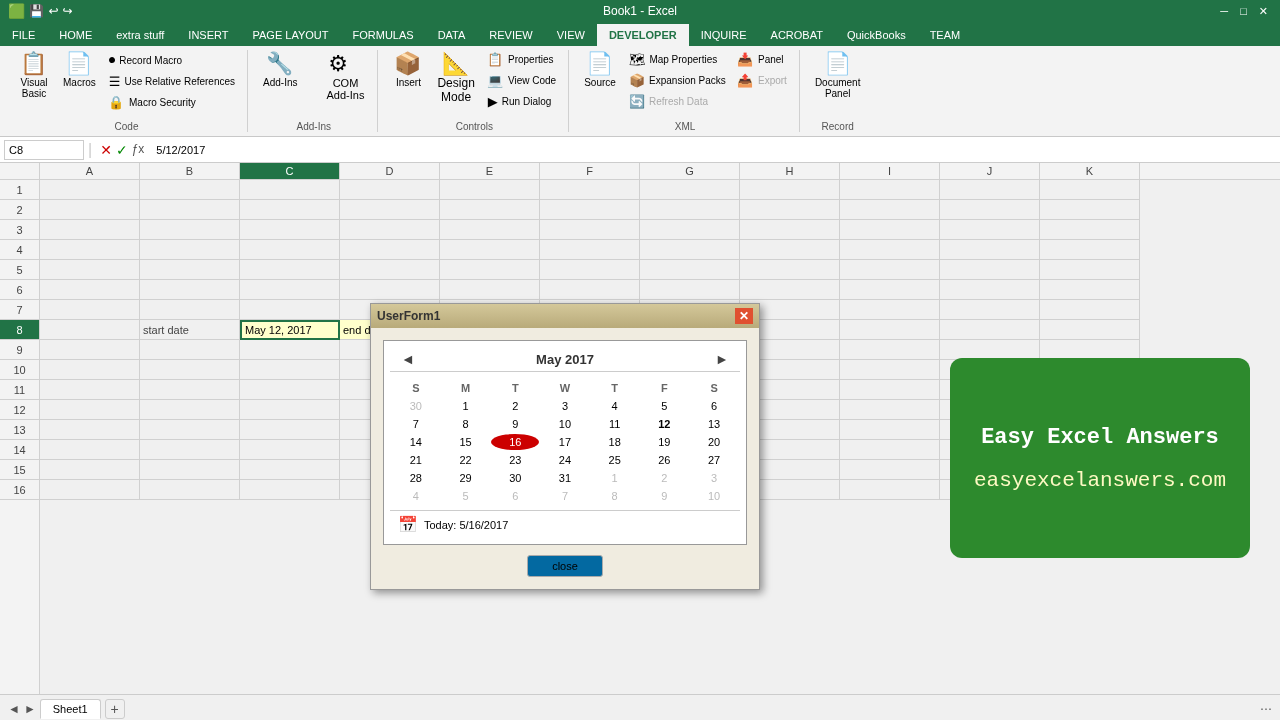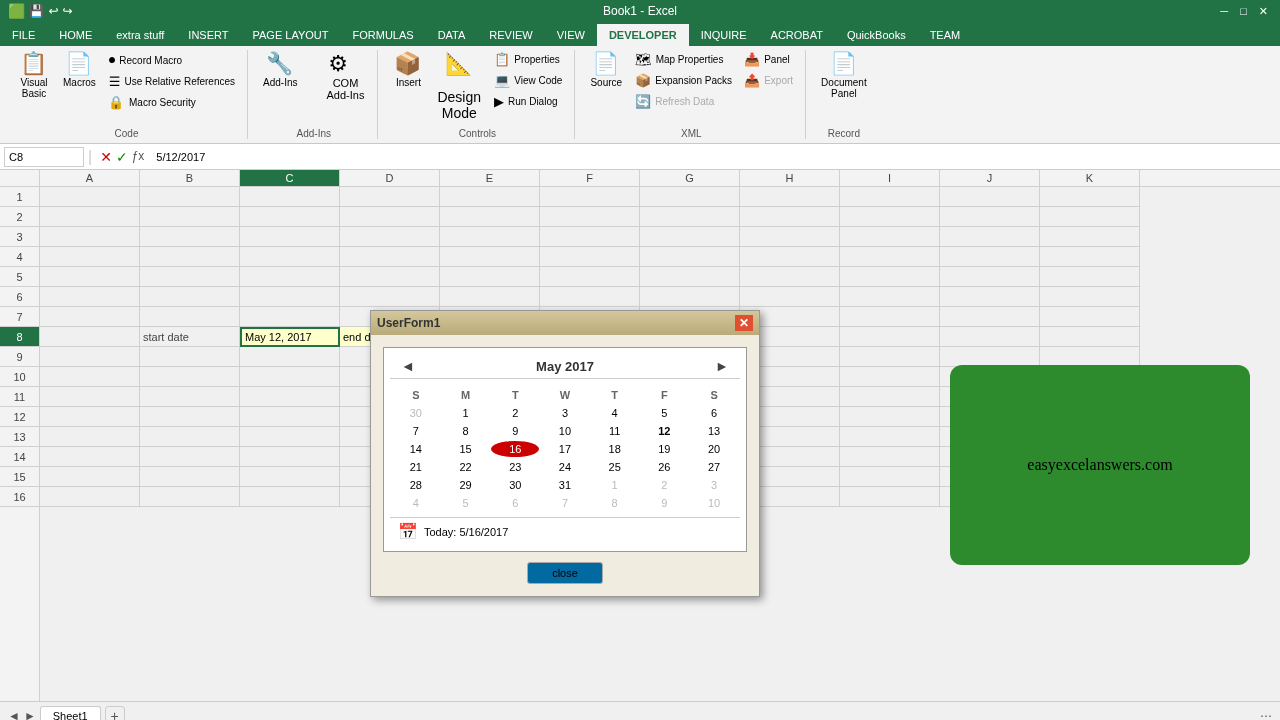--- a/index.html
+++ b/index.html
@@ -59,21 +59,21 @@
     .cal-grid td { width: 30px; text-align: center; font-size: 11px; padding: 2px 4px; cursor: pointer; }
     .cal-grid td.other-month { color: #bbb; }
     .cal-grid td.selected-date { background: #cc0000; color: white; border-radius: 50%; }
     .cal-today { display: flex; align-items: center; gap: 6px; padding: 4px 8px; font-size: 11px; border-top: 1px solid #ccc; margin-top: 4px; }
     .cal-today-icon { font-size: 16px; color: #cc0000; }
     .cal-close-btn { display: block; margin: 10px auto 0; padding: 4px 24px; background: #0369a1; border: 1px solid #aaa; cursor: pointer; font-size: 11px; border-radius: 3px; }
 
     
     .green-banner { position: absolute; top: 195px; right: 30px; width: 300px; height: 200px; background: #2d8a2d; border-radius: 12px; display: flex; flex-direction: column; align-items: center; justify-content: center; gap: 16px; padding: 20px; }
     .banner-title { color: white; font-size: 22px; font-weight: bold; text-align: center; line-height: 1.3; font-family: 'Courier New', monospace; }
-    .banner-url { color: #000000; font-size: 16px; text-align: center; font-family: Liberation Serif, serif; }
+    .banner-url { color: #fef9c3; font-size: 21px; text-align: center; font-family: Liberation Mono, monospace; }
 
     
     .sheet-tabs-bar { height: 28px; background: #f0f0f0; border-top: 1px solid #ccc; display: flex; align-items: center; padding: 0 8px; gap: 4px; }
     .sheet-tab { padding: 3px 12px; background: white; border: 1px solid #ccc; border-bottom: none; font-size: 11px; cursor: pointer; border-radius: 3px 3px 0 0; }
     .sheet-tab.active { background: white; border-bottom: 1px solid white; }
     .add-sheet { width: 20px; height: 20px; border: 1px solid #ccc; border-radius: 3px; display: flex; align-items: center; justify-content: center; cursor: pointer; font-size: 14px; color: #555; }
 
     .main-area { height: calc(720px - 22px - 46px - 95px - 26px); display: flex; flex-direction: column; position: relative; }
 
     
@@ -160,21 +160,21 @@
     </div>
 
     <div class="ribbon-group">
       <div class="ribbon-group-content">
         <div class="ribbon-btn">
           <span class="icon">📦</span>
           <span style="font-size:10px;margin-top:2px;">Insert</span>
         </div>
         <div class="ribbon-btn">
           <span class="icon">📐</span>
-          <span style="font-size:14px;margin-top:14px;">Design<br>Mode</span>
+          <span style="font-size:12px;margin-top:1px;">Design<br>Mode</span>
         </div>
         <div class="ribbon-col">
           <div class="ribbon-btn-small">
             <span class="icon-sm">📋</span>
             <span>Properties</span>
           </div>
           <div class="ribbon-btn-small">
             <span class="icon-sm">💻</span>
             <span>View Code</span>
           </div>
@@ -579,20 +579,21 @@
           <div class="cal-today">
             <span class="cal-today-icon">📅</span>
             <span>Today: 5/16/2017</span>
           </div>
         </div>
         <button class="cal-close-btn">close</button>
       </div>
     </div>
 
     <div class="green-banner">
+      <div class="banner-title">Easy  Excel  Answers</div>
       <div class="banner-url">easyexcelanswers.com</div>
     </div>
   </div>
 </div>
 
 <div class="sheet-tabs-bar">
   <span style="cursor:pointer;font-size:12px;color:#555;">◄</span>
   <span style="cursor:pointer;font-size:12px;color:#555;">►</span>
   <div class="sheet-tab active">Sheet1</div>
   <div class="add-sheet">+</div>

